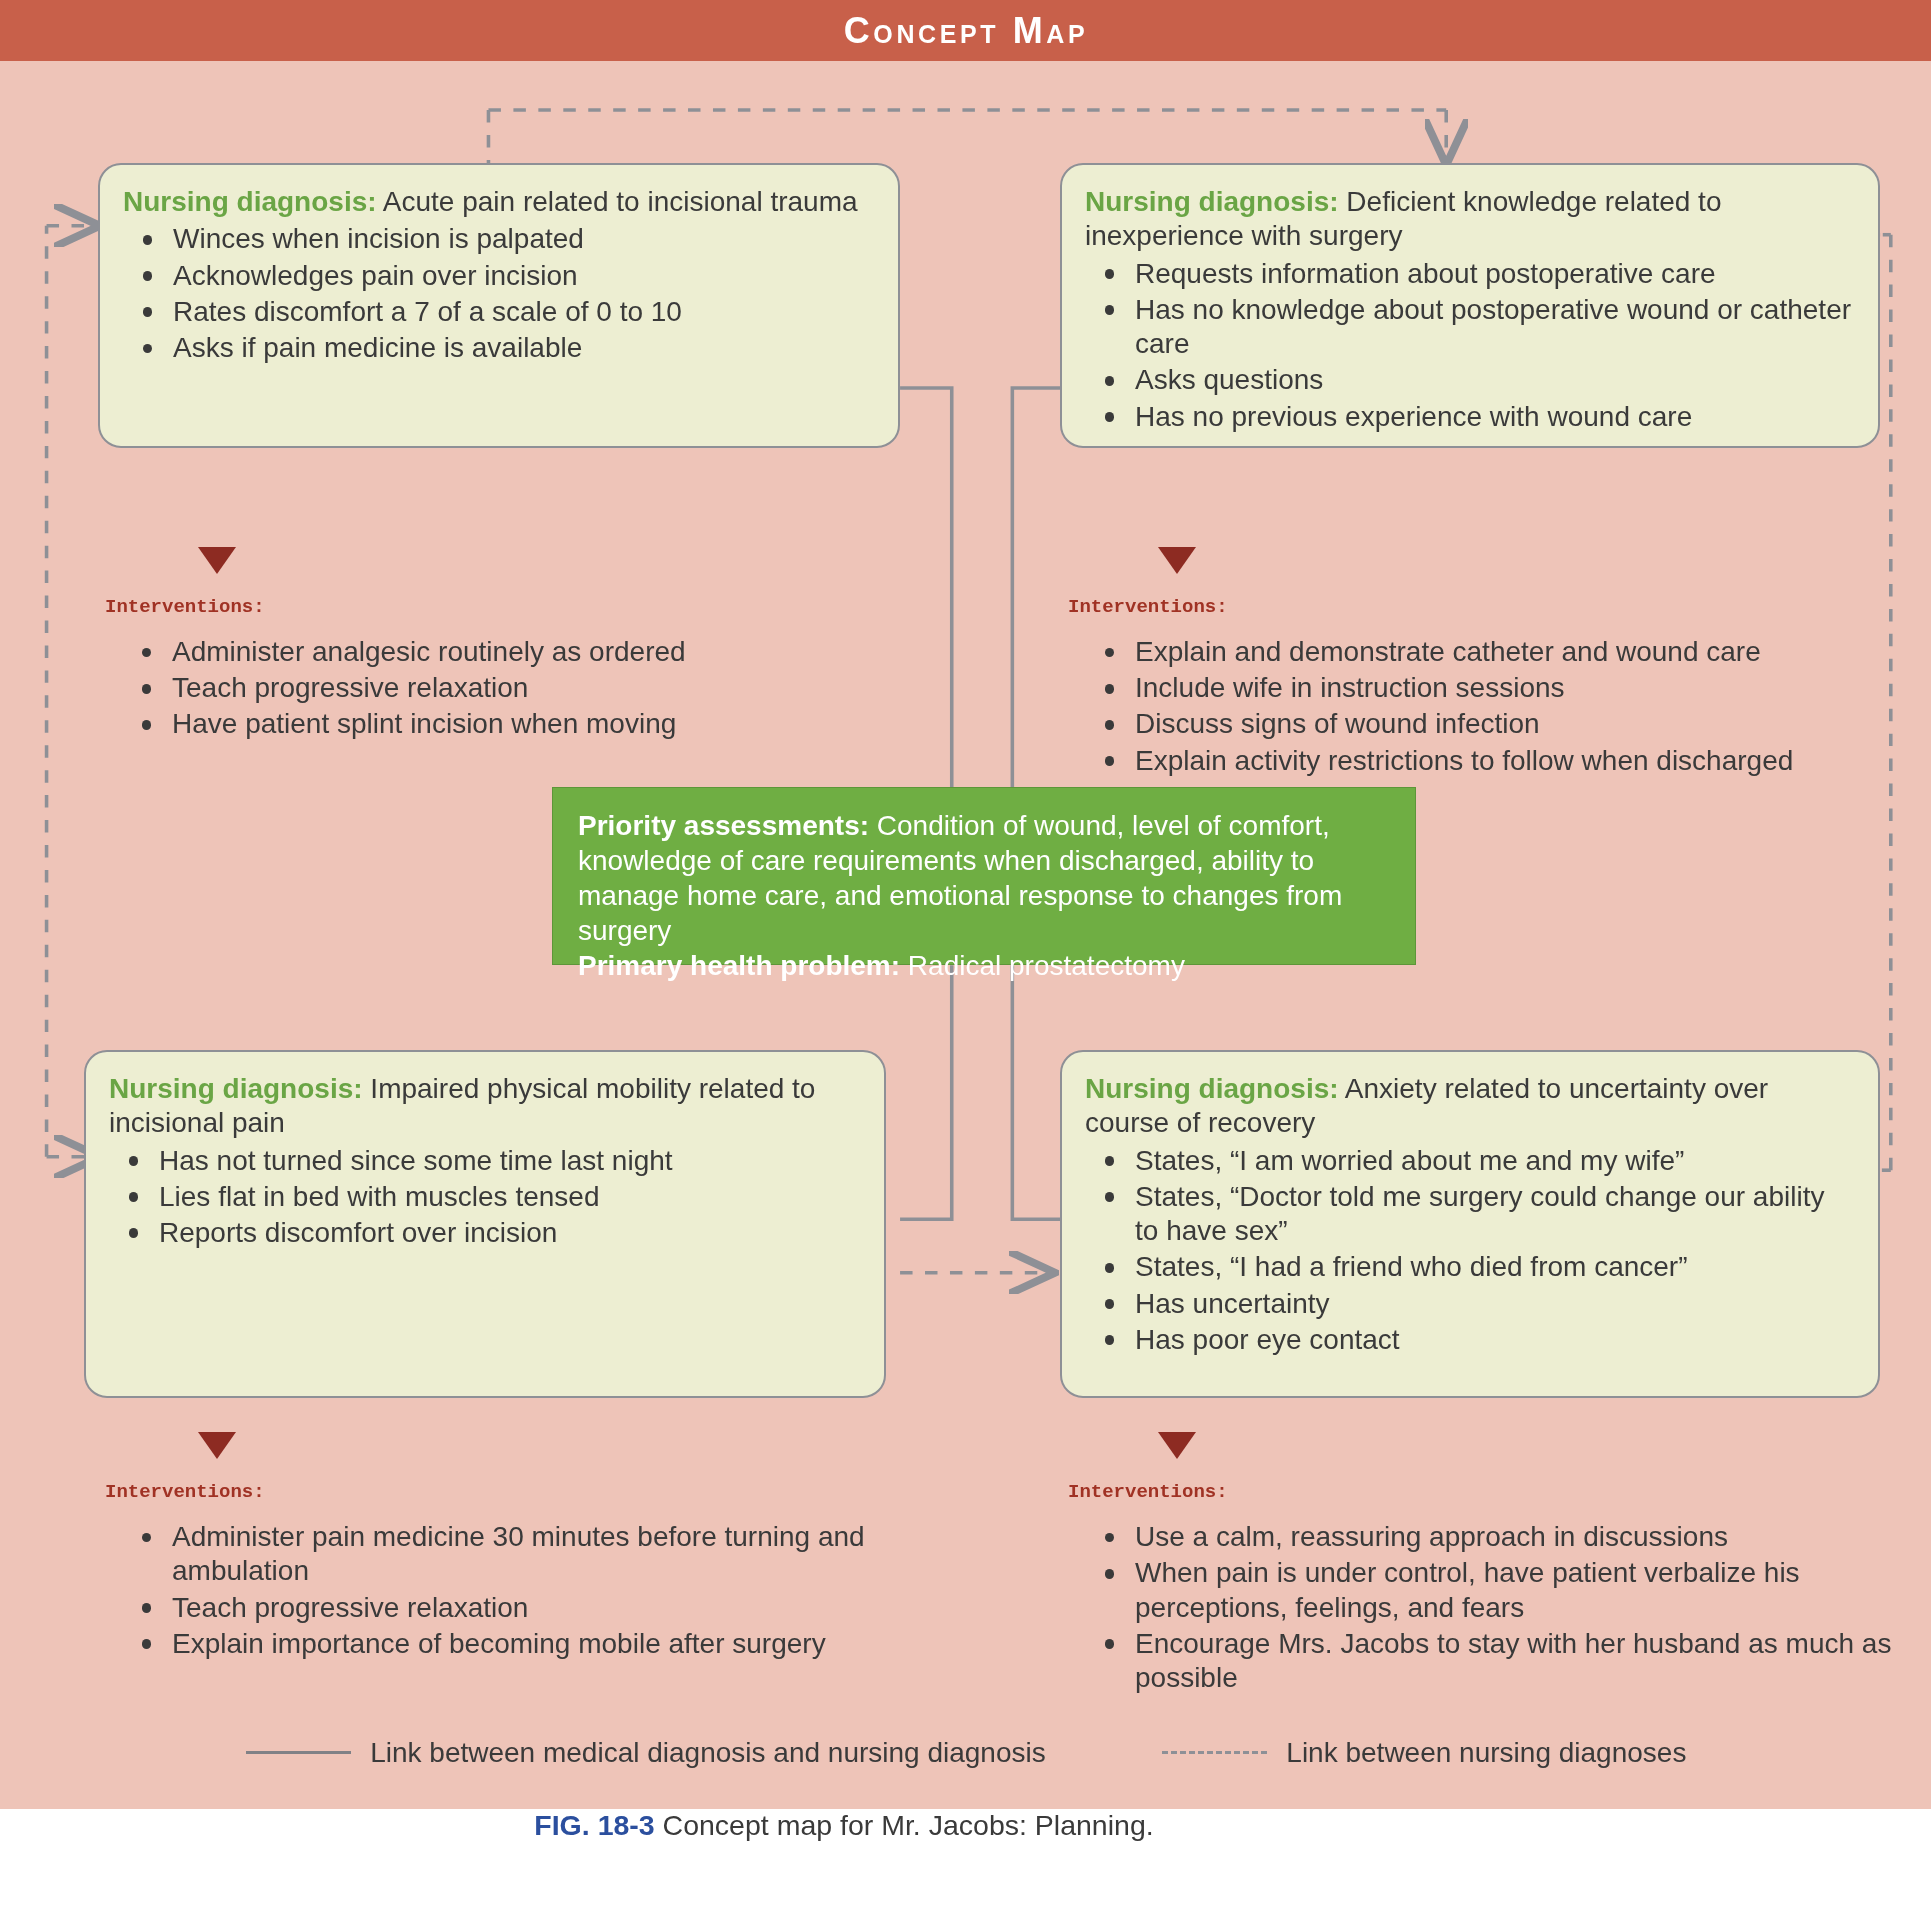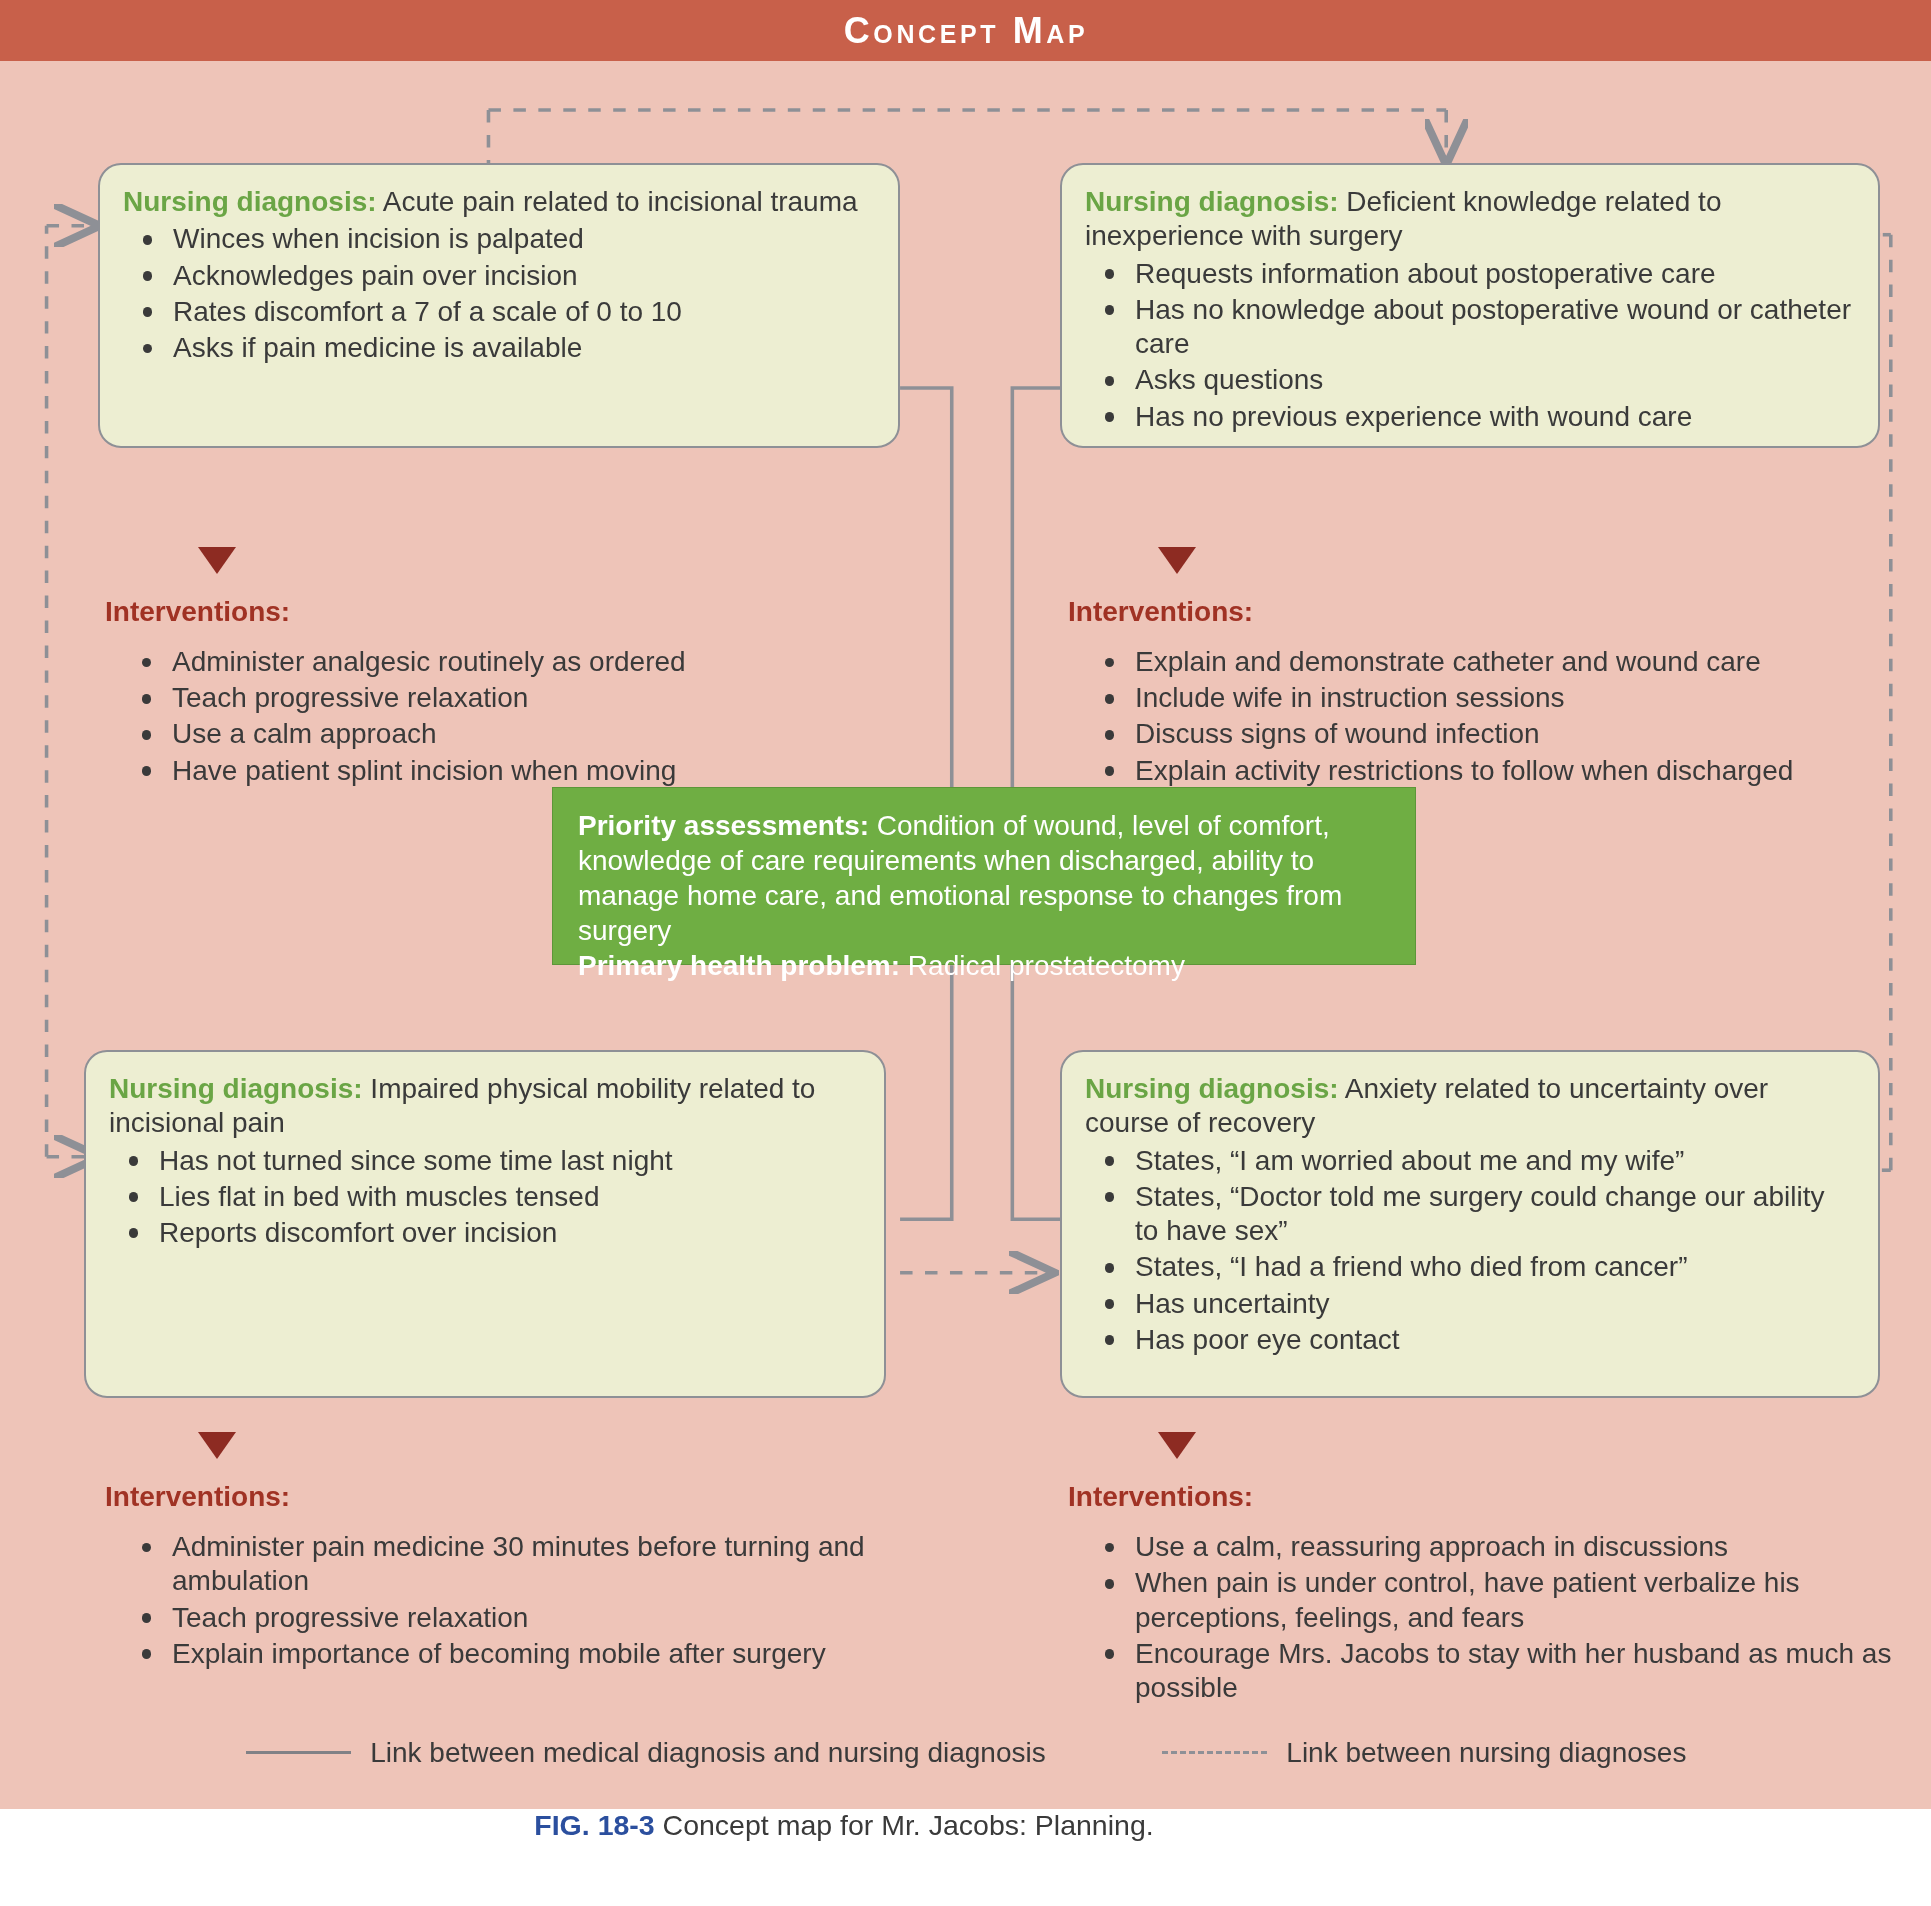--- a/index.html
+++ b/index.html
@@ -63,21 +63,21 @@
     width:9.8px;height:9.8px;border-radius:50%;background:#3a3a3a;
   }
 
   
   .intv{position:absolute;}
   .intv.il1{left:105px;top:535px;width:820px;}
   .intv.ir1{left:1068px;top:535px;width:855px;}
   .intv.il2{left:105px;top:1420px;width:820px;}
   .intv.ir2{left:1068px;top:1420px;width:855px;}
   .intv-title{
-    font-size:28px;font-weight:bold;color:#a03224;margin:0 0 3.6px 0;
+    font-size:19px;font-weight:bold;color:#a03224;margin:0 0 3.6px 0;font-family:Liberation Mono, monospace;
   }
   .intv-list{list-style:none;margin:17px;padding:0;}
   .intv-list li{
     position:relative;font-size:28px;line-height:1.23;color:#3a3a3a;
     padding-left:50px;margin-bottom:1.8px;
   }
   .intv-list li:before{
     content:"";position:absolute;left:19.6px;top:12.5px;
     width:9.8px;height:9.8px;border-radius:50%;background:#3a3a3a;
   }
@@ -189,21 +189,20 @@
     <div class="tri t1"></div>
     <div class="tri t2"></div>
     <div class="tri t3"></div>
     <div class="tri t4"></div>
 
     <div class="intv il1">
       <p class="intv-title">Interventions:</p>
       <ul class="intv-list">
         <li>Administer analgesic routinely as ordered</li>
         <li>Teach progressive relaxation</li>
-        <li>Use a calm approach</li>
         <li>Have patient splint incision when moving</li>
       </ul>
     </div>
 
     <div class="intv ir1">
       <p class="intv-title">Interventions:</p>
       <ul class="intv-list">
         <li>Explain and demonstrate catheter and wound care</li>
         <li>Include wife in instruction sessions</li>
         <li>Discuss signs of wound infection</li>

